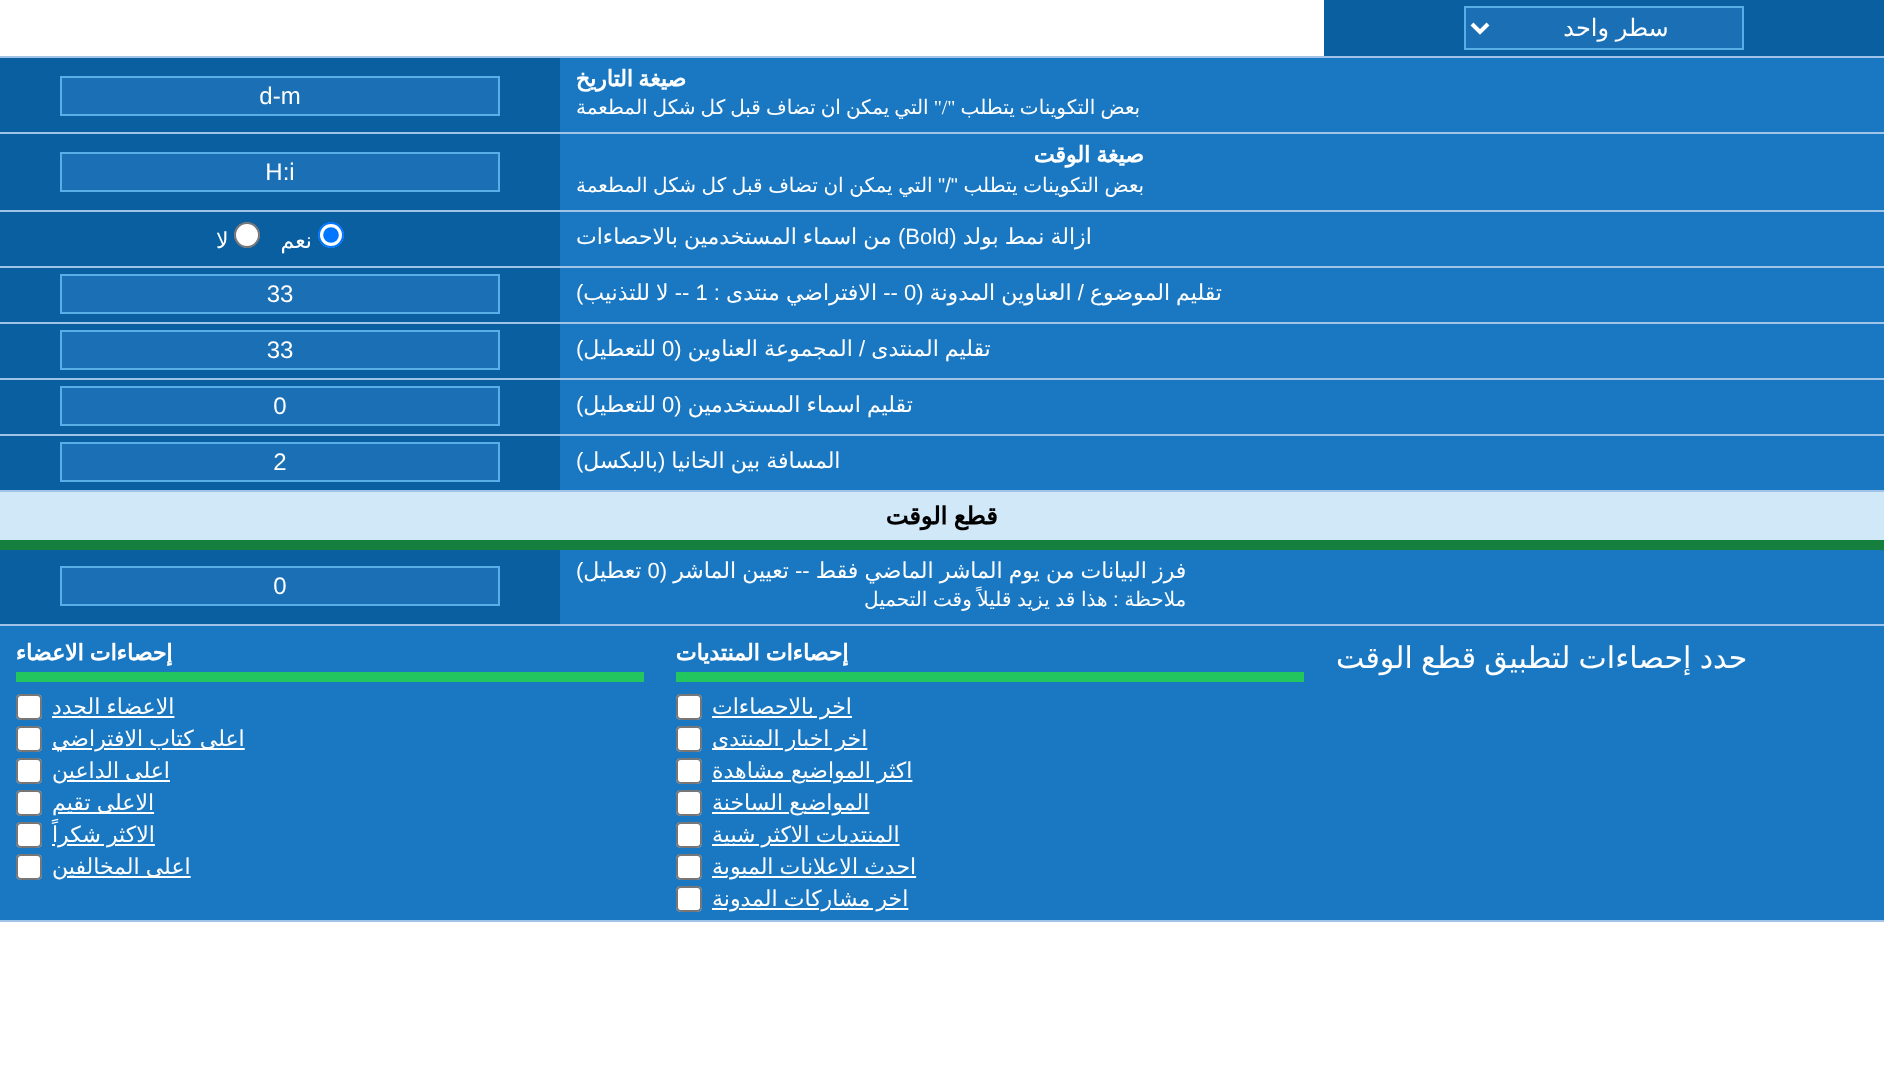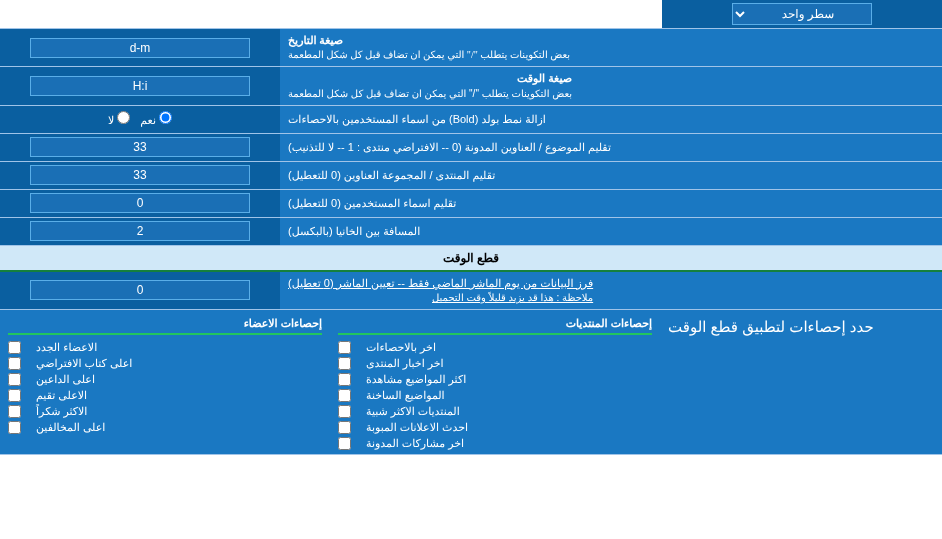--- a/index.html
+++ b/index.html
@@ -59,21 +59,21 @@
       text-align: center;
       font-size: 12px;
     }
 
     .section-header {
       background: #d0e8f8;
       color: #000;
       font-weight: bold;
       text-align: center;
       padding: 5px 8px;
-      border-bottom: 2px solid #15803d;
+      border-bottom: 5px solid #15803d;
       font-size: 12px;
     }
 
     .radio-cell {
       display: flex;
       align-items: center;
       justify-content: center;
       gap: 10px;
       padding: 4px 8px;
     }
@@ -113,33 +113,34 @@
       padding: 4px 8px;
       display: flex;
       flex-direction: column;
       gap: 3px;
     }
 
     .stats-col-header {
       color: #fff;
       font-weight: bold;
       font-size: 11px;
-      text-align: right;
+      text-align: left;
       padding: 3px 0;
-      border-bottom: 2px solid #22c55e;
+      border-bottom: 5px solid #22c55e;
       margin-bottom: 3px;
     }
 
     .stats-item {
       display: flex;
       align-items: center;
-      gap: 15px;
+      gap: 5px;
       color: #fff;
       font-size: 11px;
       justify-content: flex-end;
+      text-decoration: underline;
     }
 
     .stats-item input[type="checkbox"] {
       margin: 0;
     }
   </style>
 </head>
 <body>
 
 <div class="row">
@@ -225,21 +226,21 @@
     <input type="text" value="2" style="">
   </div>
 </div>
 
 <div class="section-header">
   <span>قطع الوقت</span>
 </div>
 
 <div class="row">
   <div class="label-cell">
-    <div style="text-decoration:underline;">
+    <div style="">
       <div>فرز البيانات من يوم الماشر الماضي فقط -- تعيين الماشر (0 تعطيل)</div>
       <div style="font-size:10px;">ملاحظة : هذا قد يزيد قليلاً وقت التحميل</div>
     </div>
   </div>
   <div class="input-cell">
     <input type="text" value="0" style="">
   </div>
 </div>
 
 <div class="stats-container">

